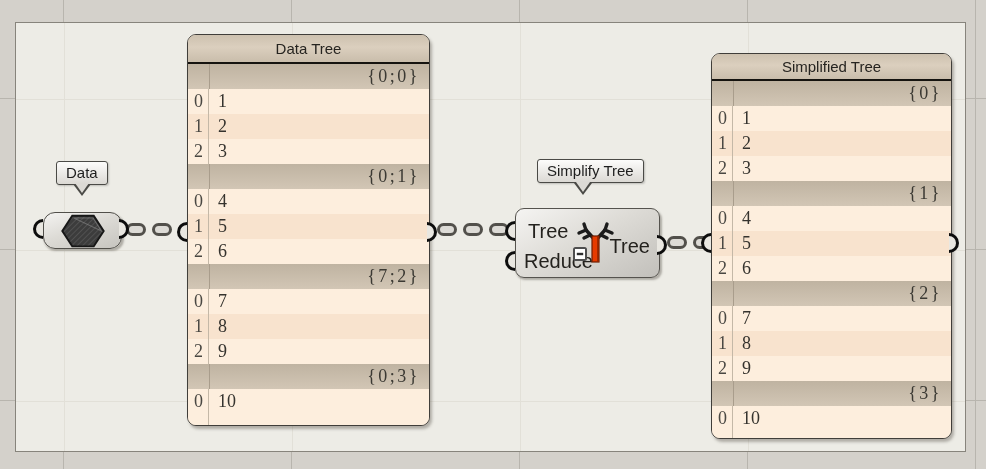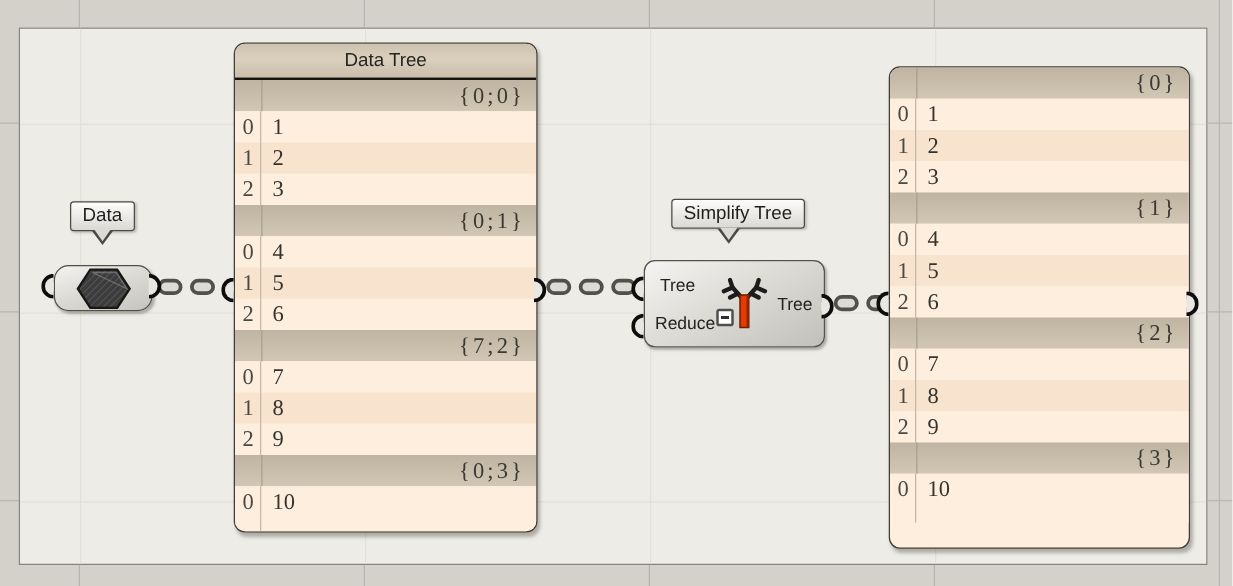--- a/index.html
+++ b/index.html
@@ -76,21 +76,21 @@
     display:flex;align-items:center;justify-content:flex-end;
     padding-right:5px;box-sizing:border-box;color:#4a4843;}
   .item-row .val{padding-left:9px;color:#35332e;}
 
   
   #simplify{
     position:absolute; left:515px; top:208px; width:143px; height:68px;
     background:linear-gradient(150deg,#f5f4f2 0%,#dedcd7 45%,#c2c0bb 100%);
     border:1.5px solid #55534e; border-radius:9px;
     box-shadow:1.5px 2px 2px rgba(60,55,45,.35);
-    font-size:14px;color:#24221e;
+    font-size:20px;color:#24221e;
   }
   .port-label{position:absolute;white-space:nowrap;}
   #in-tree{left:12px;top:11px;}
   #in-front{left:8px;top:41px;}
   #out-tree{right:9px;top:26px;}
   #simplify-icon{position:absolute;left:53px;top:12px;}
 
   
   #annotation{
     position:absolute;left:512px;top:98px;width:180px;
@@ -251,20 +251,23 @@
       <rect x="4" y="26" width="14" height="14" rx="2.5" fill="#4f4f4f"></rect>
       <rect x="6" y="28" width="10" height="10" fill="#ffffff"></rect>
       <rect x="7.8" y="31.8" width="6.4" height="2.4" fill="#2e2e2e"></rect>
     </svg>
   </div>
   <span class="grip grip-l" style="left:505px;top:221px"></span>
   <span class="grip grip-l" style="left:505px;top:251px"></span>
   <span class="grip grip-r" style="left:657px;top:235px"></span>
 
   <div class="panel" style="left:711px;top:53px;width:239px;height:384px">
+    <div class="panel-header" style="height:25px">
+      <span>Simplified Tree</span>
+    </div>
     <div class="panel-body">
         <div class="branch-row">
           <div class="idx"></div>
           <div class="branch-label">{0}</div>
         </div>
         <div class="item-row even">
           <div class="idx">0</div>
           <div class="val">1</div>
         </div>
         <div class="item-row odd">

